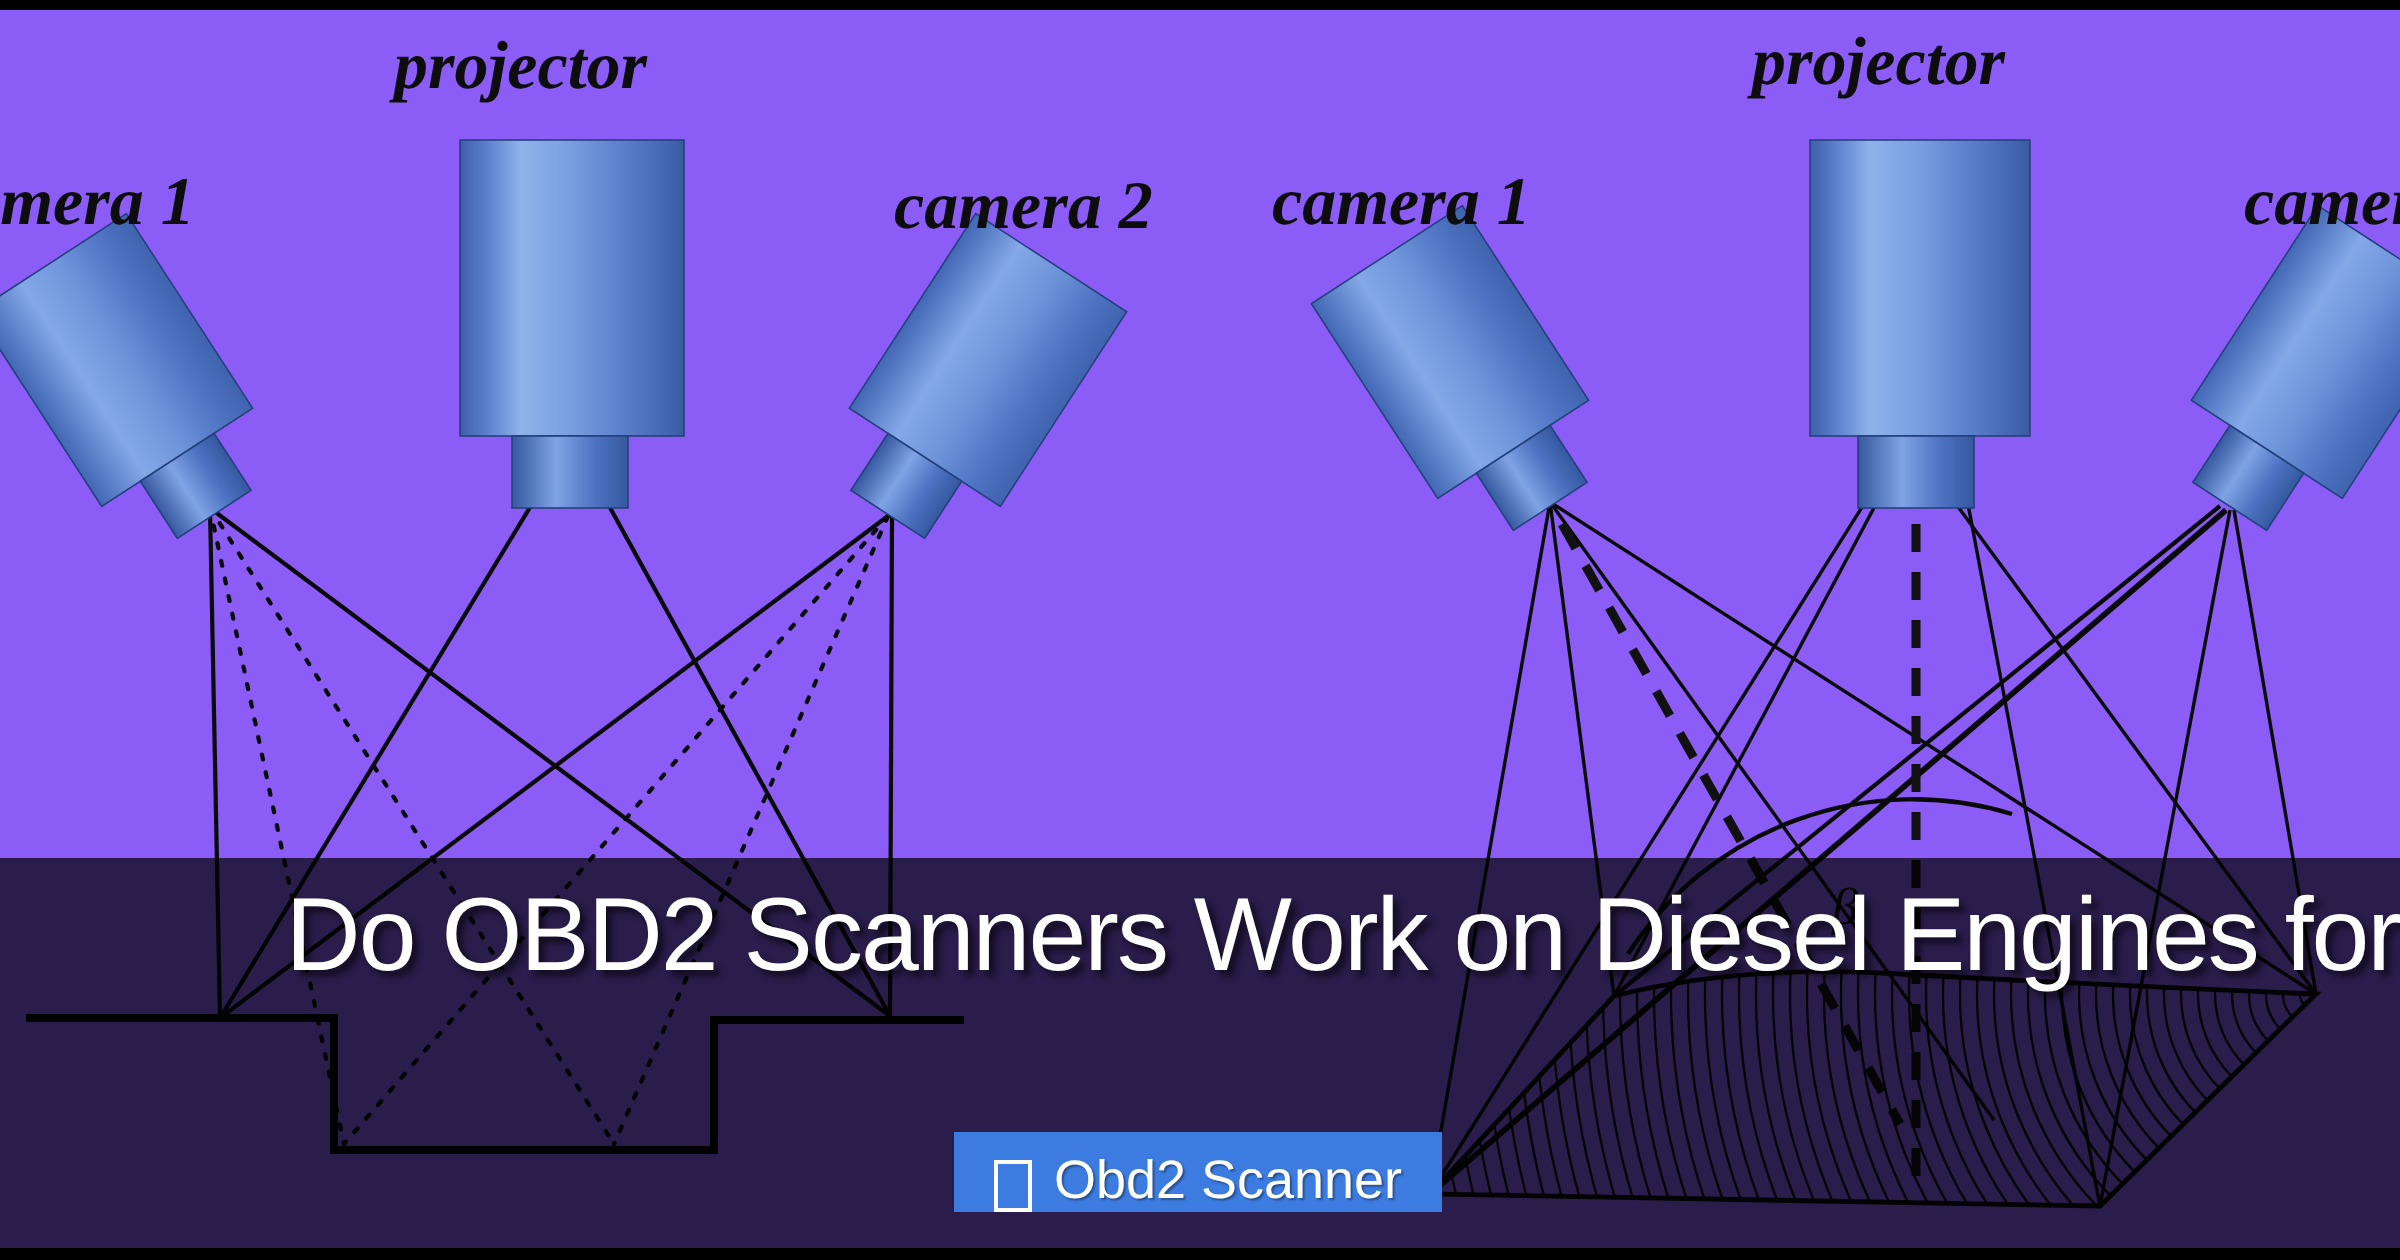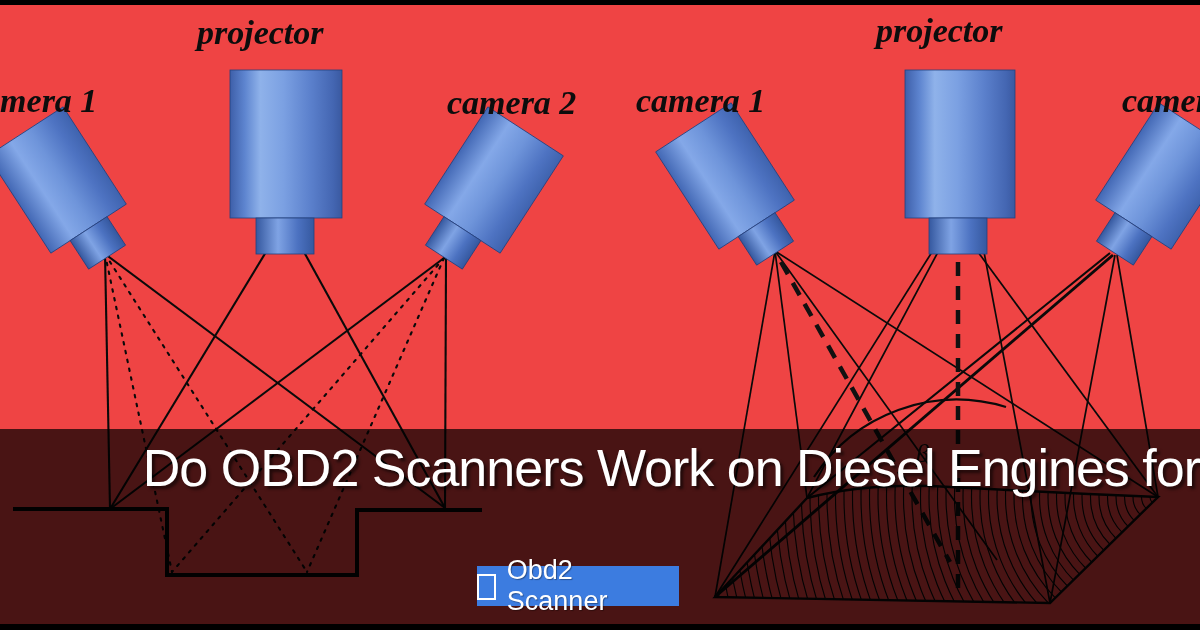--- a/index.html
+++ b/index.html
@@ -1,18 +1,18 @@
 <!DOCTYPE html>
 <html><head>
 <meta charset="utf-8">
 <style>
   html,body{margin:0;padding:0;}
   #stage{
     position:relative;width:1200px;height:630px;overflow:hidden;
-    background:#ef4444;font-family:"Liberation Sans",sans-serif;
+    background:#8b5cf6;font-family:"Liberation Sans",sans-serif;
   }
   
   .bar{position:absolute;left:0;width:1200px;background:#000;z-index:6;}
   #top-bar{top:0;height:5px;}
   #bottom-bar{top:624px;height:6px;}
   
   #diagram-svg{position:absolute;left:0;top:0;z-index:1;}
   .dev{stroke:#24417e;stroke-width:0.8;}
   .ray{stroke:#0a0a0a;stroke-width:2.1;fill:none;}
   .ray-thin{stroke:#0a0a0a;stroke-width:1.7;fill:none;}
@@ -28,22 +28,22 @@
     position:absolute;left:0;top:429px;width:1200px;height:195px;
     background:rgba(0,0,0,0.695);z-index:2;
   }
   #title-block{
     position:absolute;left:0;top:438px;width:1200px;z-index:3;
     text-align:right;color:#ffffff;font-size:52px;line-height:61px;
     letter-spacing:-1px;font-weight:400;
     text-shadow:3px 3px 3px rgba(0,0,0,0.55);
   }
   #badge{
-    position:absolute;left:477px;top:566px;width:202px;height:40px;z-index:4;
-    display:flex;align-items:center;justify-content:center;gap:11px;
+    position:absolute;left:477px;top:566px;width:244px;height:40px;z-index:4;
+    display:flex;align-items:flex-end;justify-content:center;gap:11px;
     color:#fff;font-size:27px;text-shadow:1px 1px 1px rgba(0,0,0,0.35);
   }
   #badge .tofu{
     display:inline-block;width:15px;height:22px;
     border:2.5px solid #ffffff;margin-top:1px;
   }
 </style>
 </head>
 <body>
 

